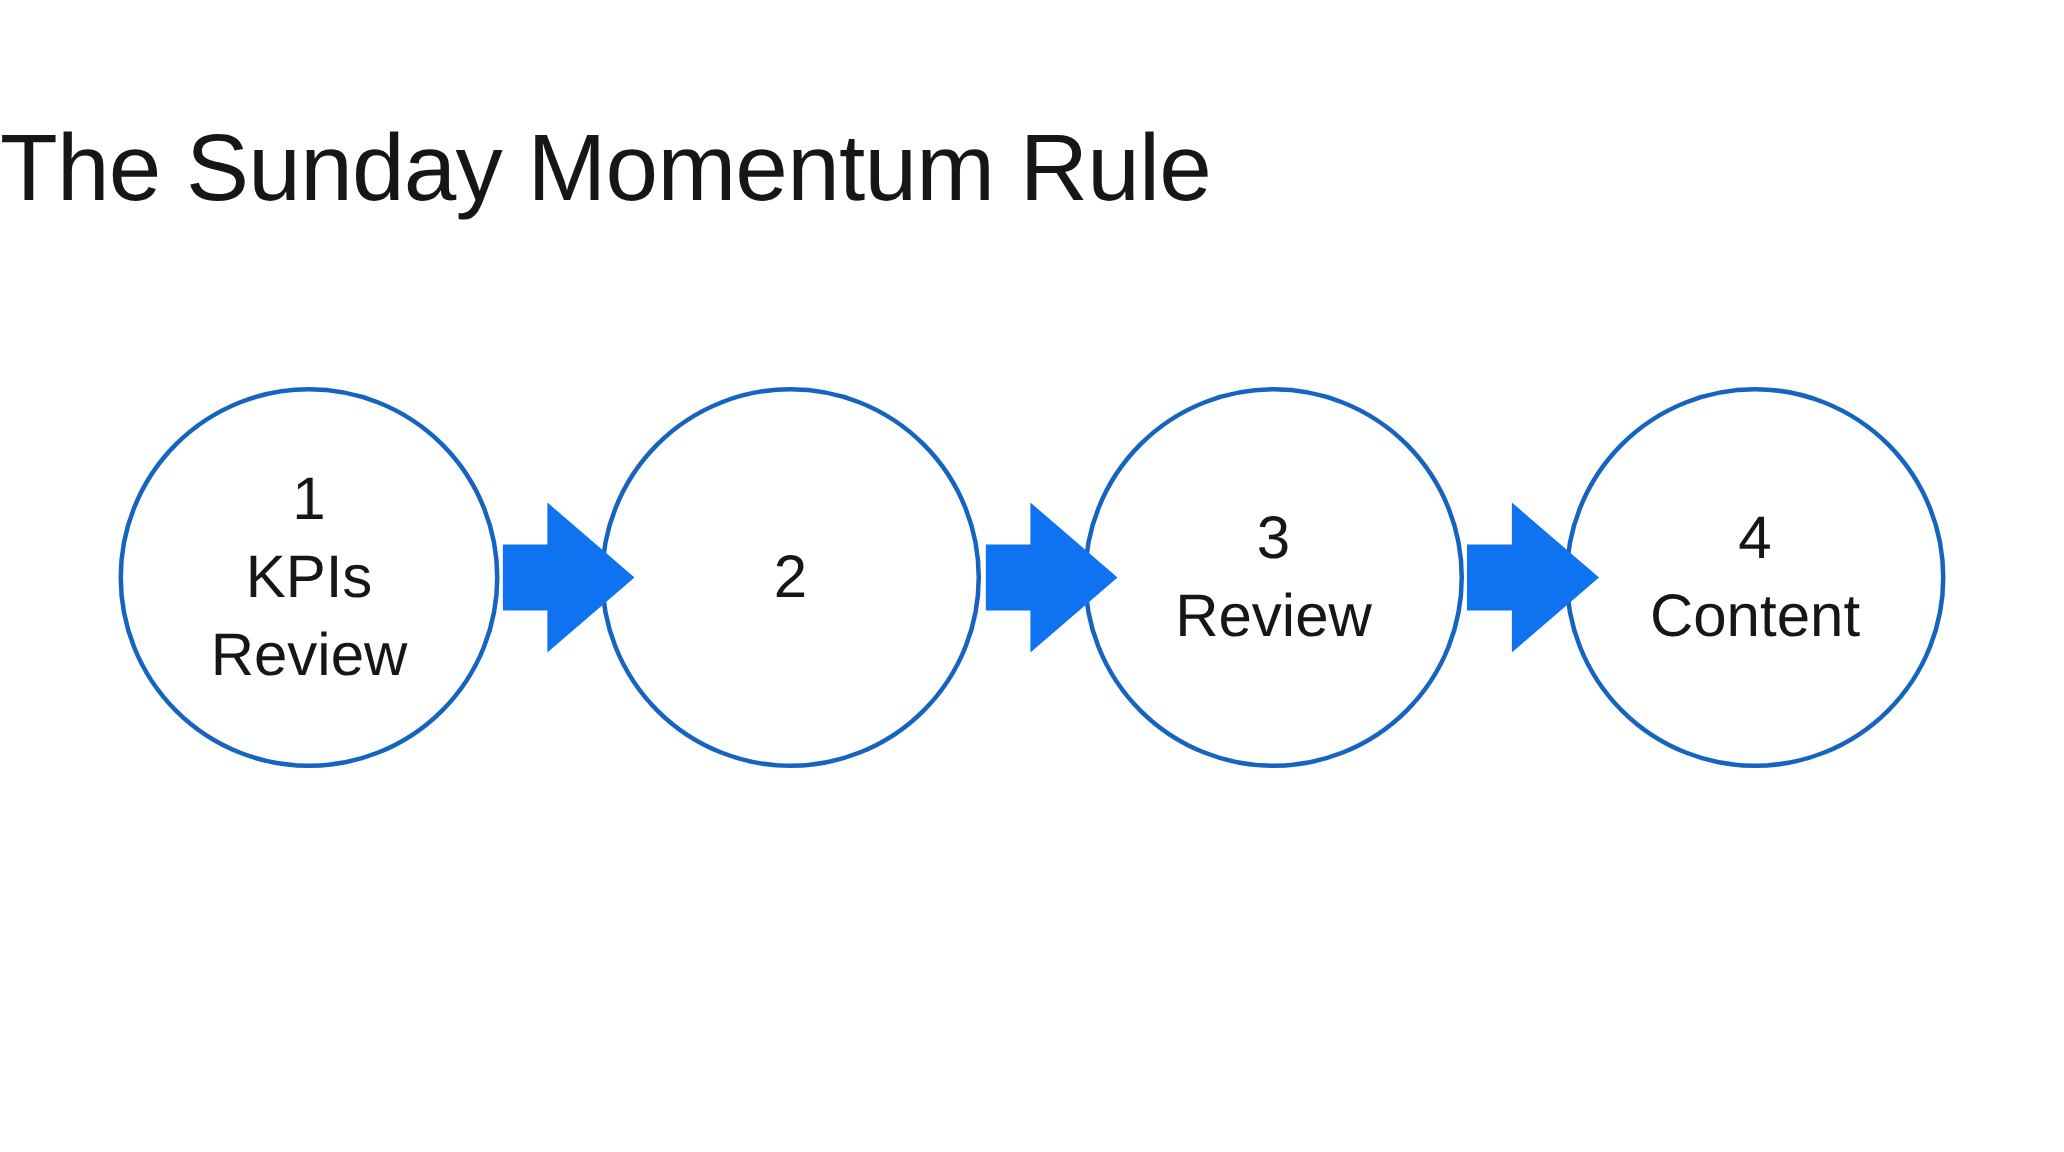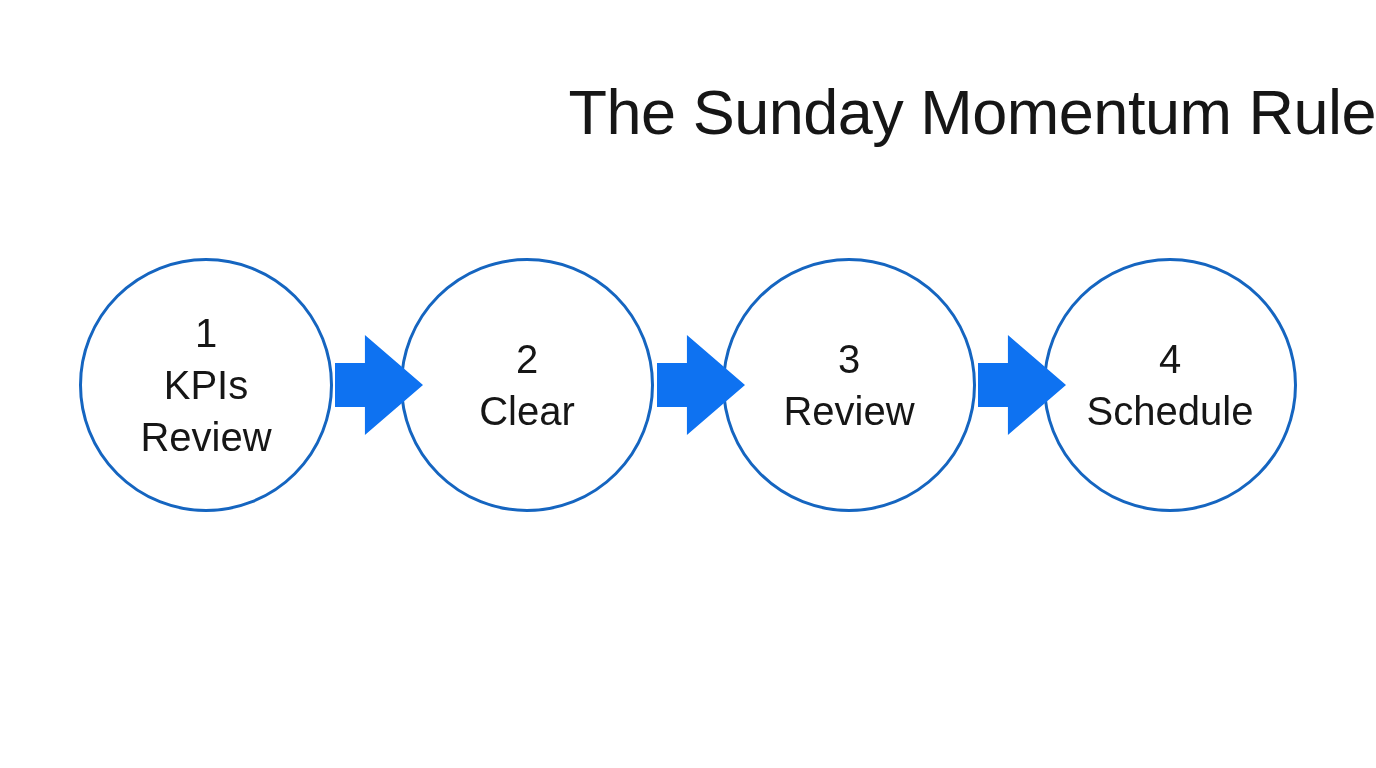--- a/index.html
+++ b/index.html
@@ -16,21 +16,21 @@
     color:var(--text);
   }
   .stage{
     position:relative;
     width:1376px;height:768px;
     background:var(--background);
   }
   .slide-title{
     position:absolute;
     left:0;right:0;top:76px;
-    text-align:right;
+    text-align:left;
     font-size:63px;
     font-weight:400;
     letter-spacing:-0.5px;
     color:var(--text);
   }
   .diagram{
     position:absolute;
     left:0;top:0;width:1376px;height:768px;
   }
   .step-circle{
@@ -76,31 +76,30 @@
     <div class="step-circle c1">
       <div class="txt">1</div>
       <div class="txt">KPIs</div>
       <div class="txt">Review</div>
     </div>
 
     <div class="flow-arrow a1"></div>
 
     <div class="step-circle c2">
       <div class="txt">2</div>
-      <div class="txt">Clear</div>
     </div>
 
     <div class="flow-arrow a2"></div>
 
     <div class="step-circle c3">
       <div class="txt">3</div>
       <div class="txt">Review</div>
     </div>
 
     <div class="flow-arrow a3"></div>
 
     <div class="step-circle c4">
       <div class="txt">4</div>
-      <div class="txt">Schedule</div>
+      <div class="txt">Content</div>
     </div>
 
   </div>
 </div>
 
 </body></html>

